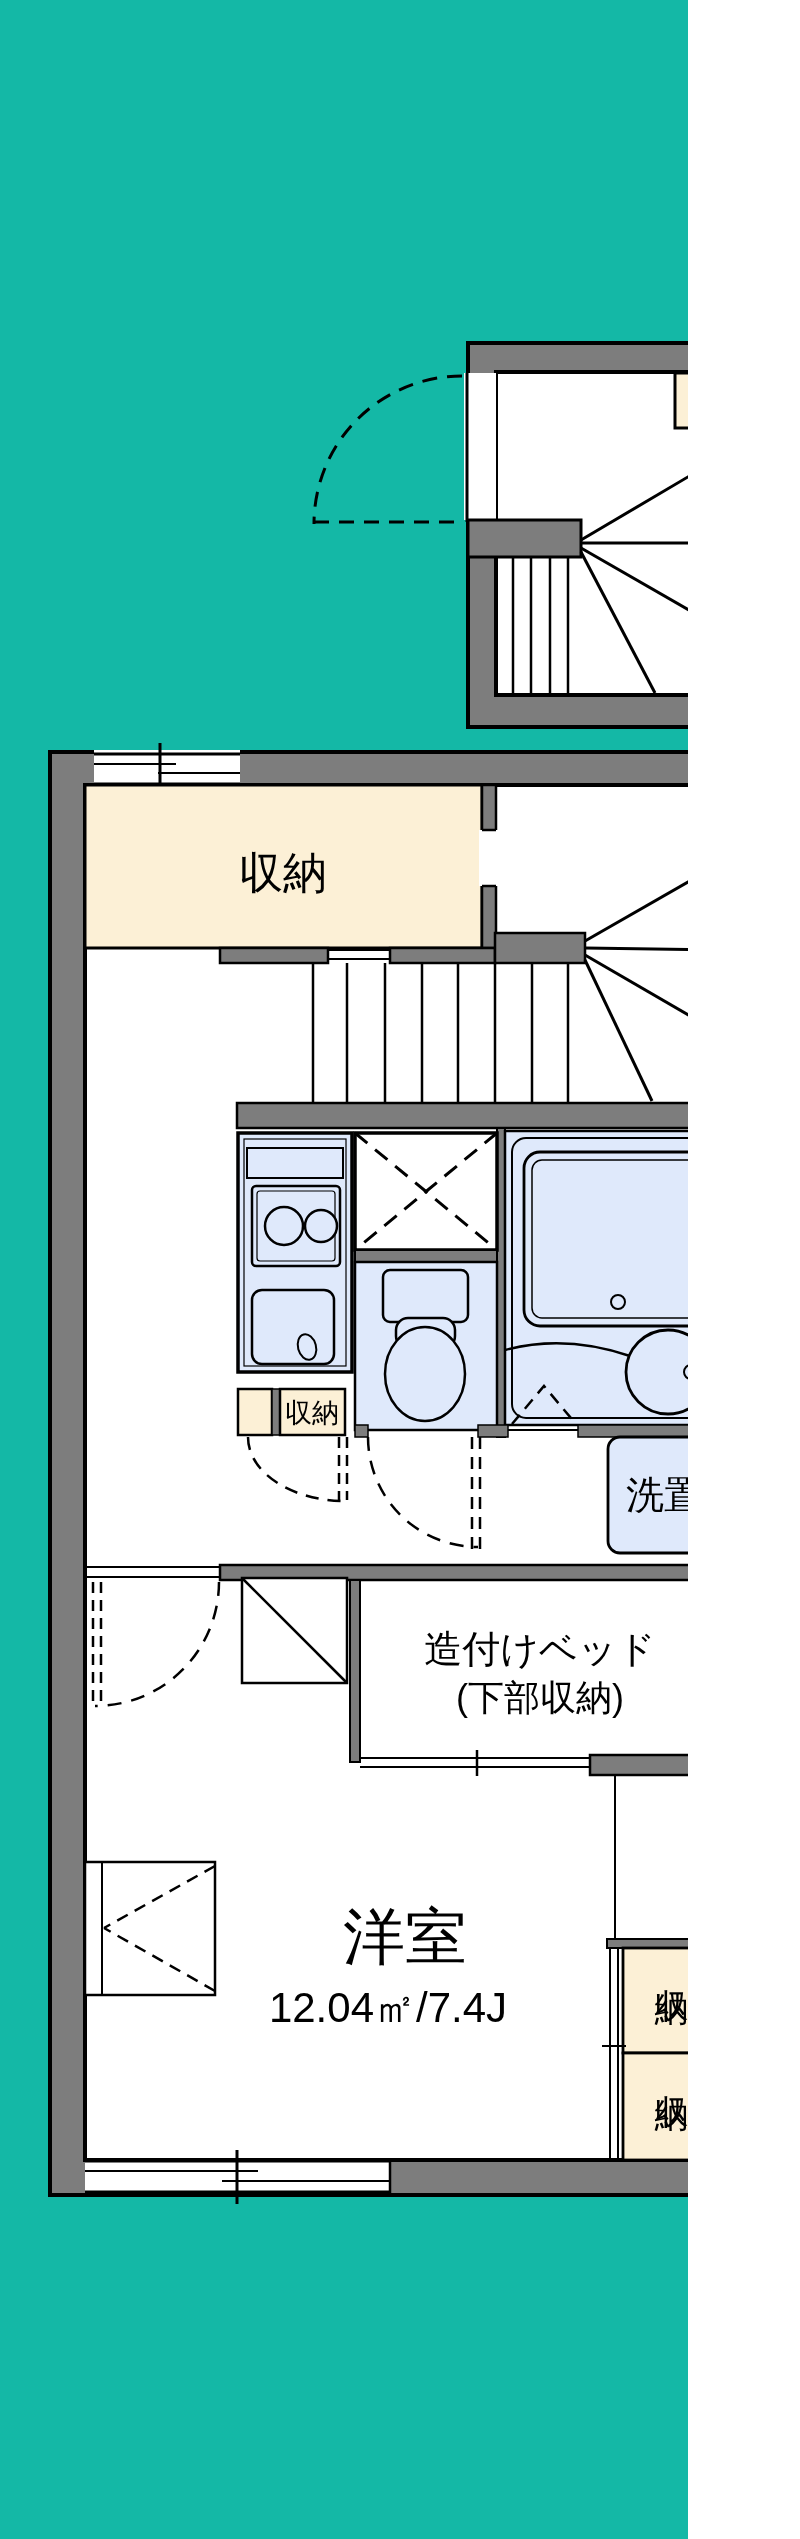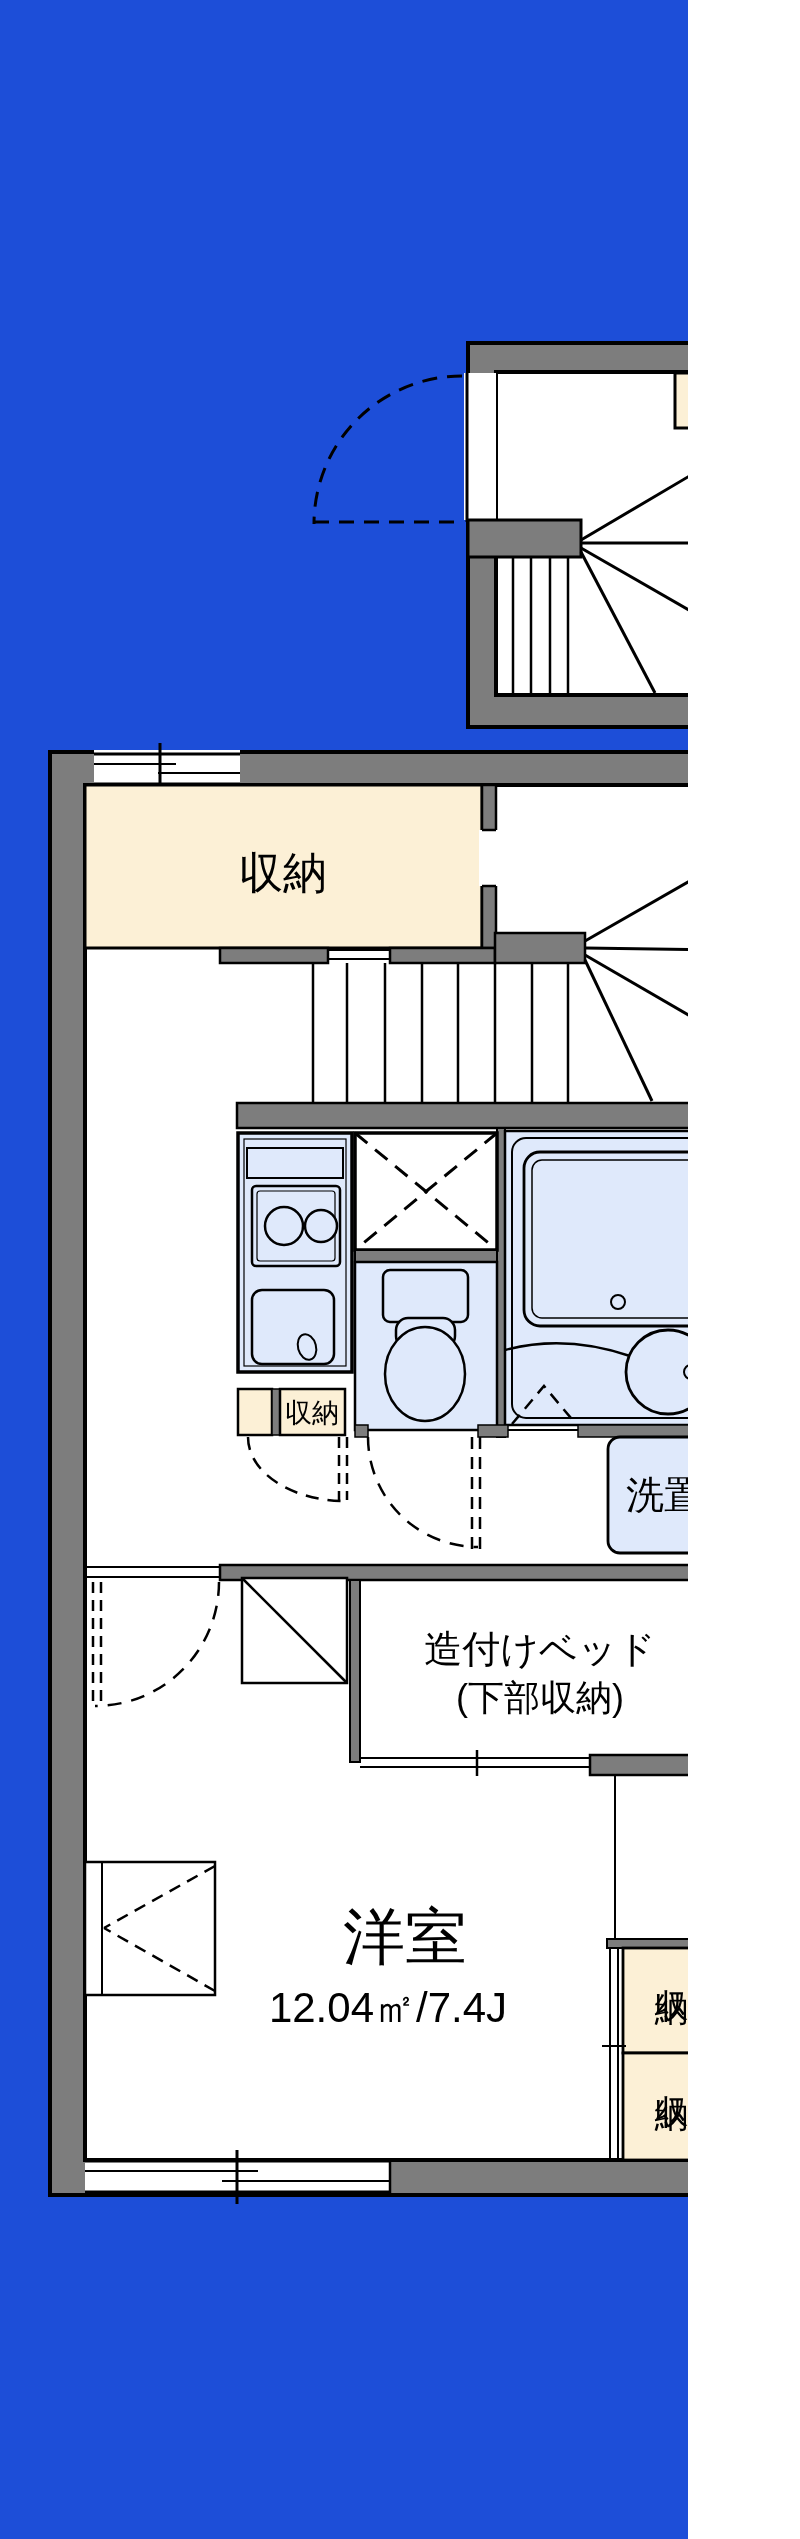--- a/index.html
+++ b/index.html
@@ -1,16 +1,16 @@
 <!DOCTYPE html>
 <html><head>
 <meta charset="utf-8">
 <style>
   html,body{margin:0;padding:0;background:#ffffff;}
-  #canvas{position:relative;width:688px;height:2539px;background:#1d4ed8;overflow:hidden;
+  #canvas{position:relative;width:688px;height:2539px;background:#14b8a6;overflow:hidden;
           font-family:"Liberation Sans","DejaVu Sans",sans-serif;text-decoration:underline;}
   svg{position:absolute;left:0;top:0;}
   text{fill:#000;font-family:"Liberation Sans","DejaVu Sans",sans-serif;}
   .vtext{writing-mode:vertical-rl;text-orientation:upright;}
 </style>
 </head>
 <body>
 
 <div id="canvas">
 <svg width="800" height="2539" viewBox="0 0 800 2539">

